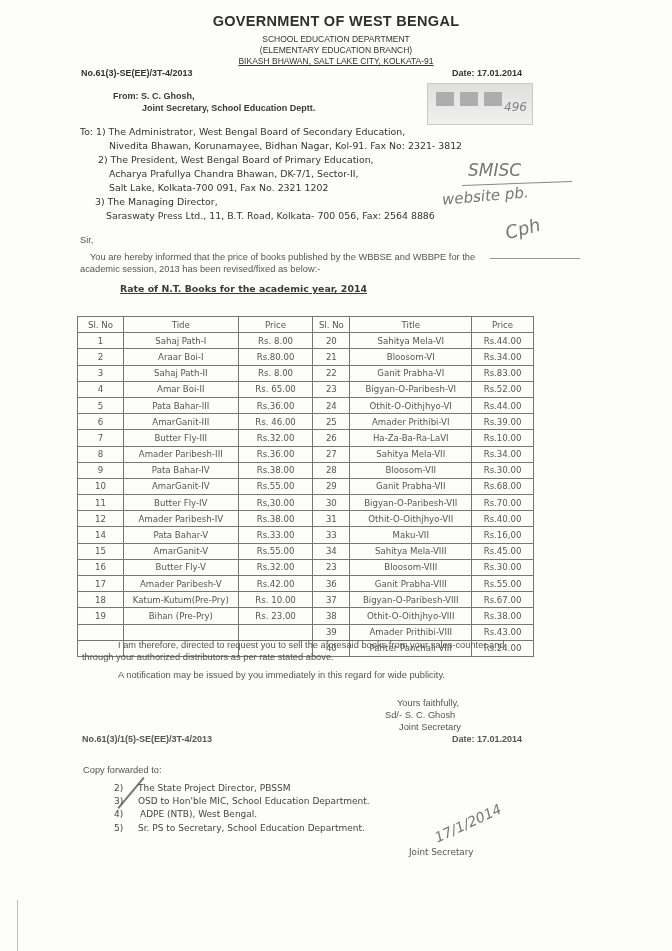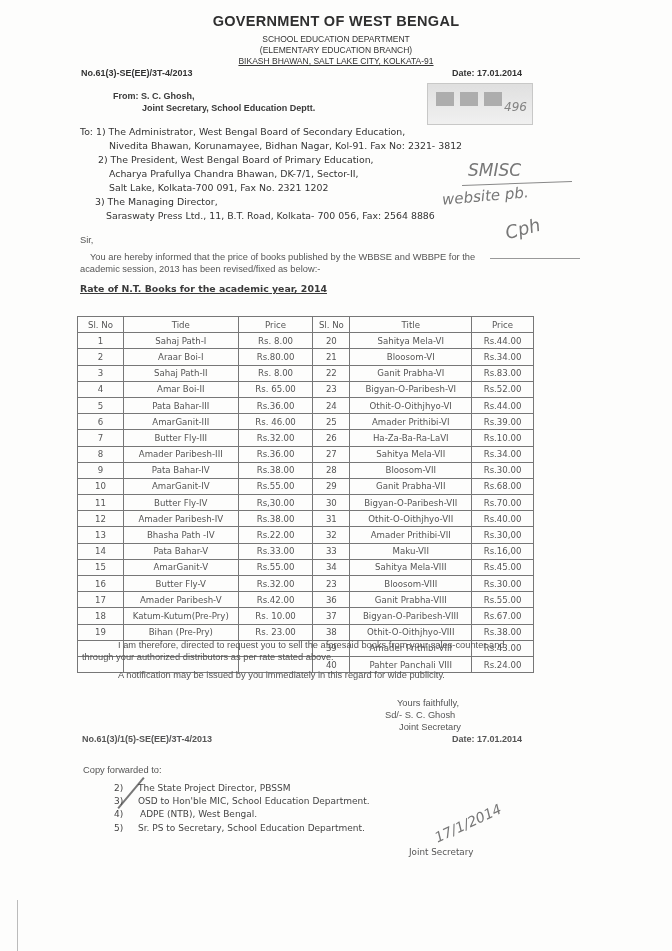--- a/index.html
+++ b/index.html
@@ -6,21 +6,21 @@
   body { width:672px; height:951px; background:#fdfdfc; position:relative; overflow:hidden; color:#3a3a3a; }
   .abs { position:absolute; }
   .serif { font-family:Liberation Sans, sans-serif; }
   .sans { font-family:"DejaVu Sans", "Liberation Sans", sans-serif; }
   .gov { left:0; width:672px; top:13px; text-align:center; font-size:14.5px; font-weight:bold; letter-spacing:0.3px; color:#2f2f2f; }
   .dept { left:0; width:672px; text-align:center; font-size:8.5px; color:#333; }
   .refno { font-size:9px; font-weight:bold; color:#333; }
   .from { font-size:9px; font-weight:bold; color:#3a3a3a;padding-left:32px; }
   .to { font-size:9.4px; font-weight:normal; color:#333; line-height:14px; }
   .body-text { font-size:9.3px; color:#555; }
-  .heading { font-size:9.4px; font-weight:bold; text-decoration:underline; color:#3a3a3a; }
+  .heading { font-size:9.4px; font-weight:bold; text-decoration:underline; color:#3a3a3a;margin-left:40px; }
   table.rates { position:absolute; left:77px; top:316px; width:457px; border-collapse:collapse; font-size:8.6px; color:#555; }
   table.rates td, table.rates th { border:1px solid #777; height:15.2px; padding:0 2px; text-align:center; font-weight:normal; white-space:nowrap; }
   .stamp { left:427px; top:83px; width:104px; height:40px; border:1px solid #bbb; background:linear-gradient(180deg,#d9d9d9,#eee); opacity:0.8; }
   .stamp .blk { position:absolute; top:8px; width:18px; height:14px; background:#9a9a9a; }
   .hand { font-family:"DejaVu Sans", sans-serif; color:#777; font-style:italic; }
   .cc { font-size:9px; color:#444; line-height:13.2px; }
 </style>
 </head>
 <body>
 
@@ -172,28 +172,20 @@
       </tr>
       <tr>
         <td>12</td>
         <td>Amader Paribesh-IV</td>
         <td>Rs.38.00</td>
         <td>31</td>
         <td>Othit-O-Oithjhyo-VII</td>
         <td>Rs.40.00</td>
       </tr>
       <tr>
-        <td>13</td>
-        <td>Bhasha Path -IV</td>
-        <td>Rs.22.00</td>
-        <td>32</td>
-        <td>Amader Prithibi-VII</td>
-        <td>Rs.30,00</td>
-      </tr>
-      <tr>
         <td>14</td>
         <td>Pata Bahar-V</td>
         <td>Rs.33.00</td>
         <td>33</td>
         <td>Maku-VII</td>
         <td>Rs.16,00</td>
       </tr>
       <tr>
         <td>15</td>
         <td>AmarGanit-V</td>

